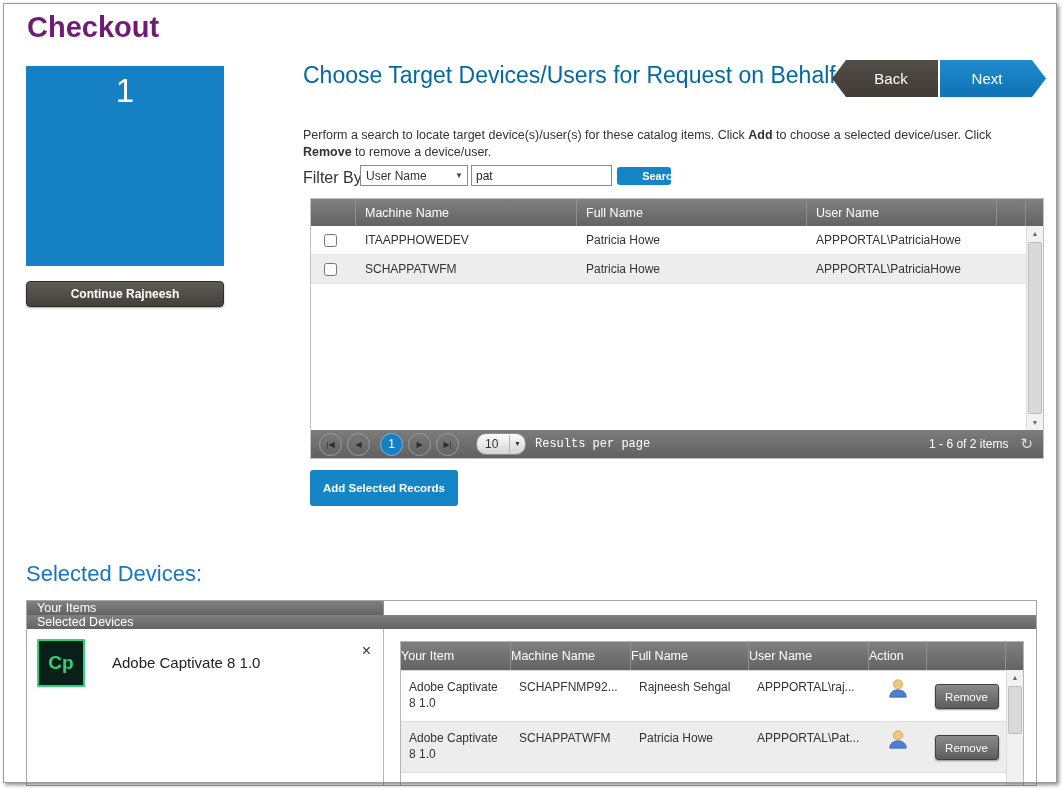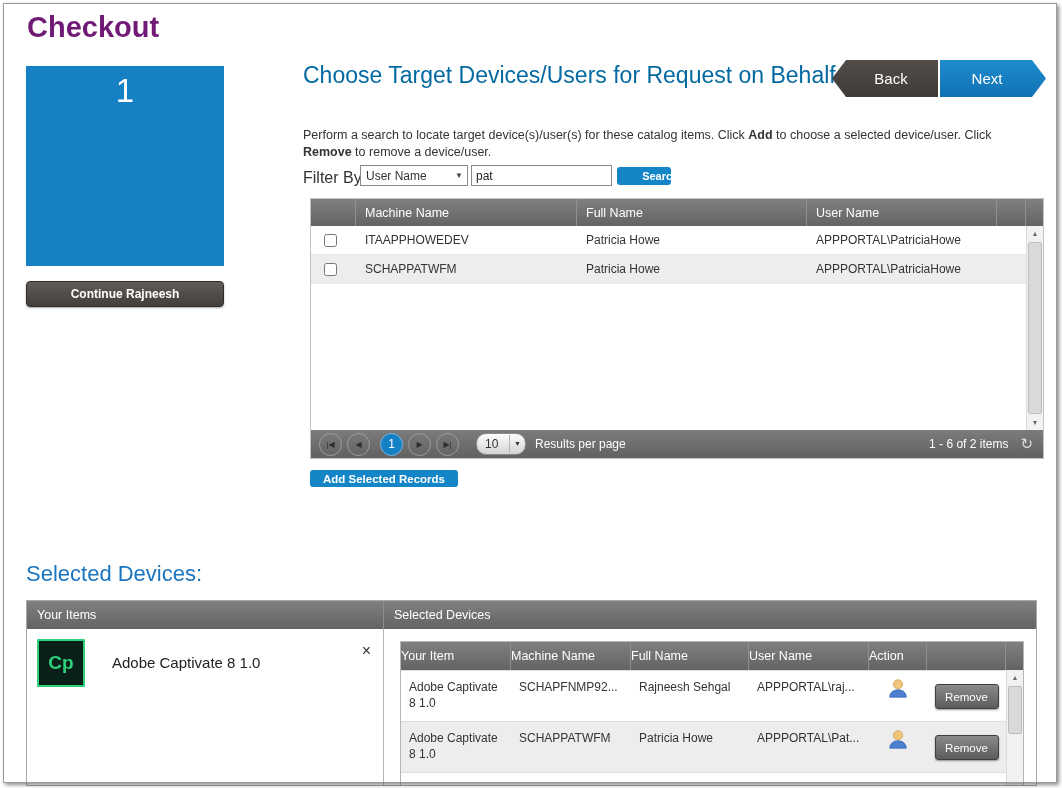--- a/index.html
+++ b/index.html
@@ -63,31 +63,31 @@
   
   .pager { position:absolute; left:0; right:0; bottom:0; height:28px; background:linear-gradient(#7c7c7c,#616161);
      display:flex; align-items:center; color:#fff; font-size:12px; padding:0 8px; box-sizing:border-box; }
   .pg-btn { width:21px; height:21px; border-radius:50%; border:1px solid #9d9d9d; margin-right:5px;
      display:flex; align-items:center; justify-content:center; color:#2e2e2e; font-size:8px; cursor:pointer; flex:none; }
   .pg-current { background:#1580c4; border-color:#7fb4da; color:#fff; font-size:12px; margin:0 5px 0 5px; }
   .pg-size { margin-left:12px; width:48px; height:20px; background:linear-gradient(#fdfdfd,#d4d4d4);
      border:1px solid #8a8a8a; border-radius:10px; color:#333; display:flex; align-items:center; cursor:pointer; flex:none; }
   .pg-size-val { flex:1; padding-left:8px; font-size:12px; }
   .pg-size-arrow { width:15px; text-align:center; font-size:7px; color:#333; border-left:1px solid #b5b5b5; line-height:18px; }
-  .pg-results { margin-left:9px; }
+  .pg-results { margin-left:9px;font-family:Liberation Mono, monospace; }
   .pg-count { margin-left:auto; }
   .pg-refresh { margin-left:12px; margin-right:2px; font-size:15px; color:#dcdcdc; cursor:pointer; }
 
-  .btn-add { left:310px; top:470px; width:148px; height:17px; background:#1486c8; border-radius:3px;
+  .btn-add { left:310px; top:470px; width:148px; height:36px; background:#1486c8; border-radius:3px;
      color:#fff; font-size:11.5px; font-weight:bold; display:flex; align-items:center; justify-content:center; cursor:pointer; }
 
   
   .sel-heading { left:26px; top:561px; font-size:22px; color:#1a75c0; }
   .panel { left:26px; top:600px; width:1011px; height:186px; border:1px solid #a8a8a8; background:#fff; overflow:hidden; }
-  .panel-headers { display:flex; height:28px; }
+  .panel-headers { display:flex; height:28px;flex-direction:column; }
   .ph { background:linear-gradient(#808080,#636363); color:#fff; font-size:12.5px; display:flex; align-items:center; padding-left:10px; box-sizing:border-box; }
   .ph-left { width:357px; border-right:1px solid #8f8f8f; }
   .ph-right { flex:1; }
   .panel-left { position:absolute; left:0; top:28px; width:357px; bottom:0; border-right:1px solid #b5b5b5; box-sizing:border-box; }
   .item-row { display:flex; padding:10px 12px 0 10px; }
   .cp-logo { width:48px; height:48px; background:#082017; border:2px solid #2fd07a; border-radius:1px; box-sizing:border-box;
      display:flex; align-items:center; justify-content:center; color:#2fd07a; font-size:19px; font-weight:bold; flex:none; }
   .item-name { flex:1; font-size:15px; color:#222; padding-left:27px; padding-top:15px; }
   .item-close { font-size:16px; color:#333; margin-top:5px; cursor:pointer; line-height:14px; }
 

